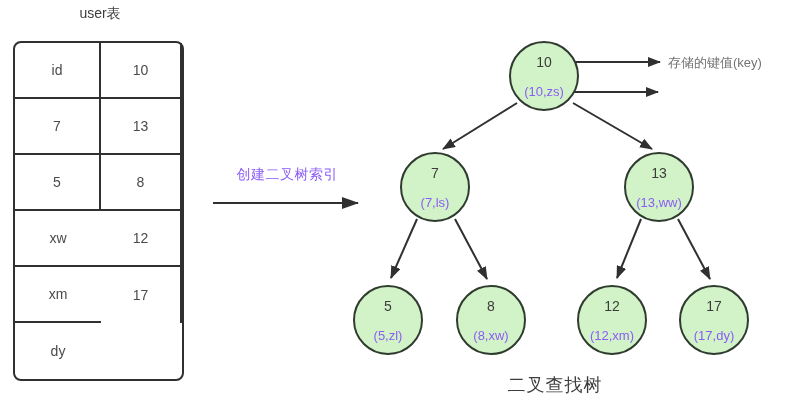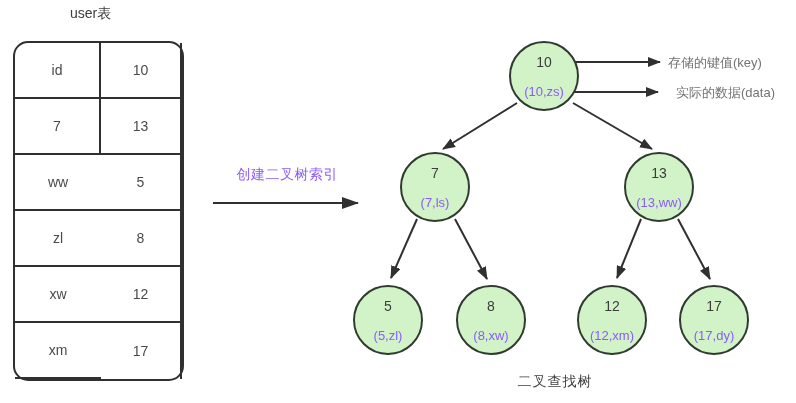--- a/index.html
+++ b/index.html
@@ -2,26 +2,26 @@
 <html style="--node-fill: #d2f3c8; --node-border: #2f3b2f; --line: #303030; --text: #4a4a4a; --background: #ffffff;"><head>
 <meta charset="utf-8">
 <style>
   html,body{margin:0;padding:0;background:#fff;}
   .canvas{
     position:relative;width:796px;height:403px;background:var(--background,#fff);
     font-family:"Liberation Sans","DejaVu Sans",sans-serif;color:var(--text,#4a4a4a);
     overflow:hidden;
   }
   .table-title{
-    position:absolute;left:70px;top:5px;width:90px;text-align:left;
+    position:absolute;left:55px;top:5px;width:90px;text-align:center;
     font-size:14px;color:#3d3d3d;
   }
   .user-table{
     position:absolute;left:13px;top:41px;width:167px;height:336px;
-    border:2px solid var(--line,#303030);border-radius:15px;
+    border:2px solid var(--line,#303030);border-radius:8px;
     display:grid;grid-template-columns:86px 1fr;grid-auto-rows:1fr;
     background:#fff;
   }
   .cell{
     display:flex;align-items:center;justify-content:center;
     font-size:14px;color:#4a4a4a;
     border-bottom:2px solid var(--line,#303030);
   }
   .cell.c1{border-right:2px solid var(--line,#303030);}
   .cell.last{border-bottom:none;}
@@ -45,43 +45,42 @@
   .n13{left:624px;top:152px;}
   .n5{left:353px;top:285px;}
   .n8{left:456px;top:285px;}
   .n12{left:577px;top:285px;}
   .n17{left:679px;top:285px;}
   .annotation{position:absolute;font-size:13px;color:#737373;white-space:nowrap;}
   .ann-key{left:668px;top:54px;}
   .ann-data{left:676px;top:84px;}
   .tree-caption{
     position:absolute;left:505px;top:373px;width:100px;text-align:center;
-    font-size:14px;color:#3d3d3d;letter-spacing:1px;
+    font-size:18px;color:#3d3d3d;letter-spacing:1px;
   }
 </style>
 </head>
 <body>
 
 <div class="canvas">
 
   <div class="table-title">user表</div>
 
   <div class="user-table">
     <div class="cell c1">id</div>
     <div class="cell c1">10</div>
     <div class="cell c1">7</div>
     <div class="cell c1">13</div>
-    <div class="cell">ww</div>
     <div class="cell c1">5</div>
-    <div class="cell">zl</div>
     <div class="cell c1">8</div>
     <div class="cell">xw</div>
     <div class="cell c1">12</div>
     <div class="cell">xm</div>
     <div class="cell c1 last">17</div>
+    <div class="cell last">dy</div>
   </div>
 
   <div class="transform-label">创建二叉树索引</div>
 
   <svg class="lines" width="796" height="403" viewBox="0 0 796 403">
     <defs>
       <marker id="ah" markerUnits="userSpaceOnUse" markerWidth="13" markerHeight="10" refX="12" refY="5" orient="auto">
         <path d="M0,0 L13,5 L0,10 Z"></path>
       </marker>
       <marker id="ah2" markerUnits="userSpaceOnUse" markerWidth="17" markerHeight="12" refX="16" refY="6" orient="auto">
@@ -125,17 +124,16 @@
   <div class="node n12">
     <span class="key">12</span>
     <span class="tuple">(12,xm)</span>
   </div>
   <div class="node n17">
     <span class="key">17</span>
     <span class="tuple">(17,dy)</span>
   </div>
 
   <div class="annotation ann-key">存储的键值(key)</div>
-  <div class="annotation ann-data">实际的数据(data)</div>
 
   <div class="tree-caption">二叉查找树</div>
 
 </div>
 
 </body></html>

